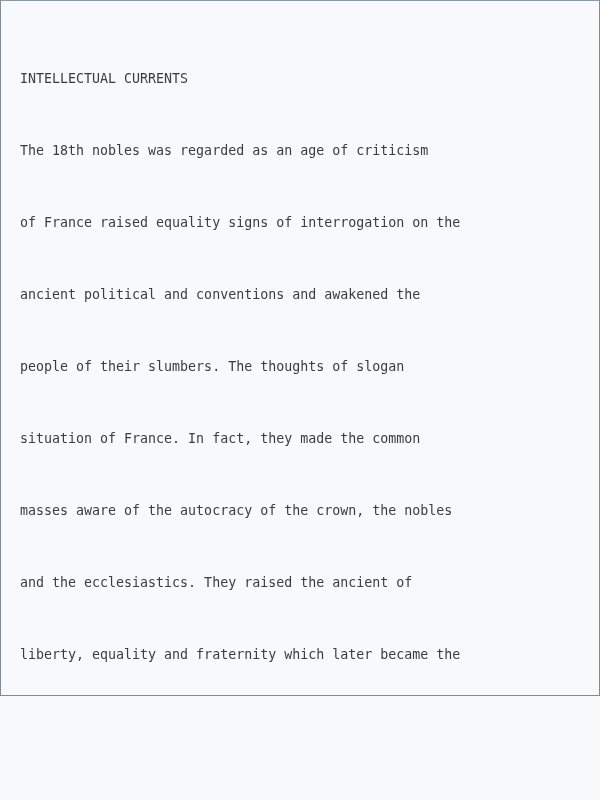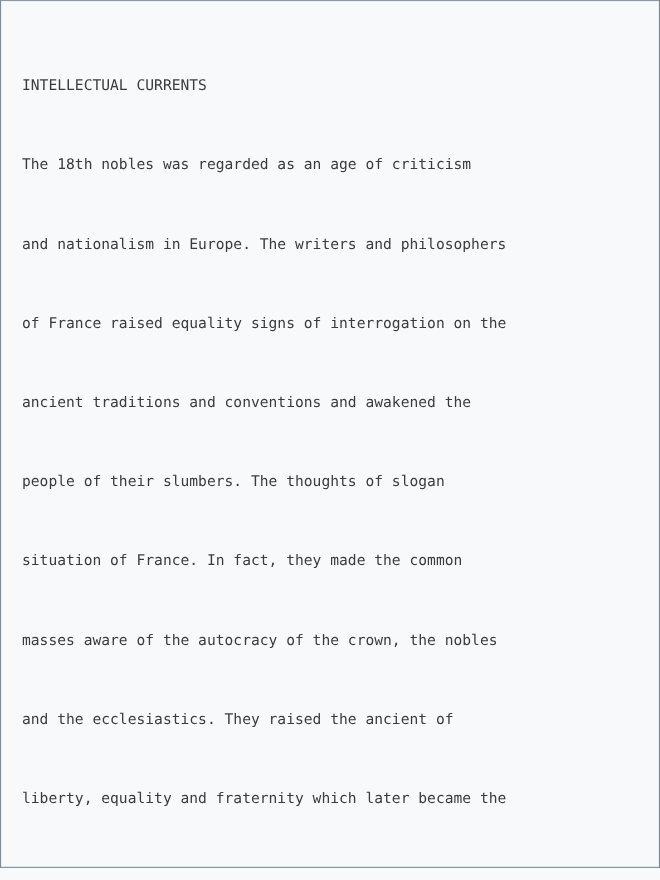--- a/index.html
+++ b/index.html
@@ -7,21 +7,21 @@
       padding: 0;
       width: 600px;
       height: 800px;
       overflow: hidden;
       background: #f7f9fb;
     }
     .page {
       position: relative;
       box-sizing: border-box;
       width: 600px;
-      height: 789px;
+      height: 696px;
       background: #f7f9fb;
       border: 1px solid #7d8b96;
       border-top-color: #8a98a3;
       padding: 18px 0 0 19px;
     }
     .doc {
       font-family: "DejaVu Sans Mono", "Liberation Mono", monospace;
       font-size: 13.3px;
       line-height: 24px;
       color: #3a3d40;
@@ -33,23 +33,22 @@
       height: 24px;
     }
   </style>
 </head>
 <body>
 
 <div class="page">
   <div class="doc">
     <span class="line">INTELLECTUAL CURRENTS</span>
     <span class="line">The 18th nobles was regarded as an age of criticism</span>
-    <span class="line">and nationalism in Europe. The writers and philosophers</span>
     <span class="line">of France raised equality signs of interrogation on the</span>
-    <span class="line">ancient traditions and conventions and awakened the</span>
+    <span class="line">ancient political and conventions and awakened the</span>
     <span class="line">people of their slumbers. The thoughts of slogan</span>
     <span class="line">situation of France. In fact, they made the common</span>
     <span class="line">masses aware of the autocracy of the crown, the nobles</span>
     <span class="line">and the ecclesiastics. They raised the ancient of</span>
     <span class="line">liberty, equality and fraternity which later became the</span>
     
     
     
     
     

